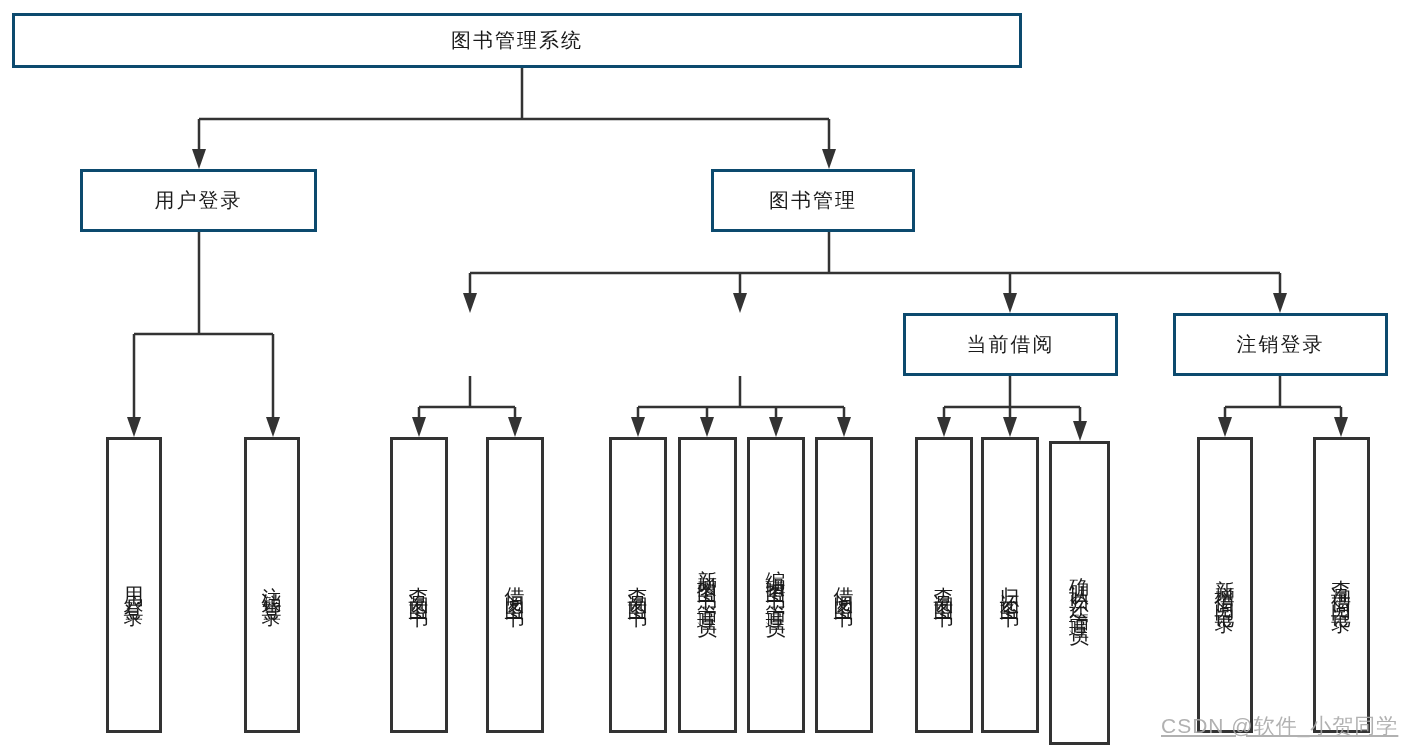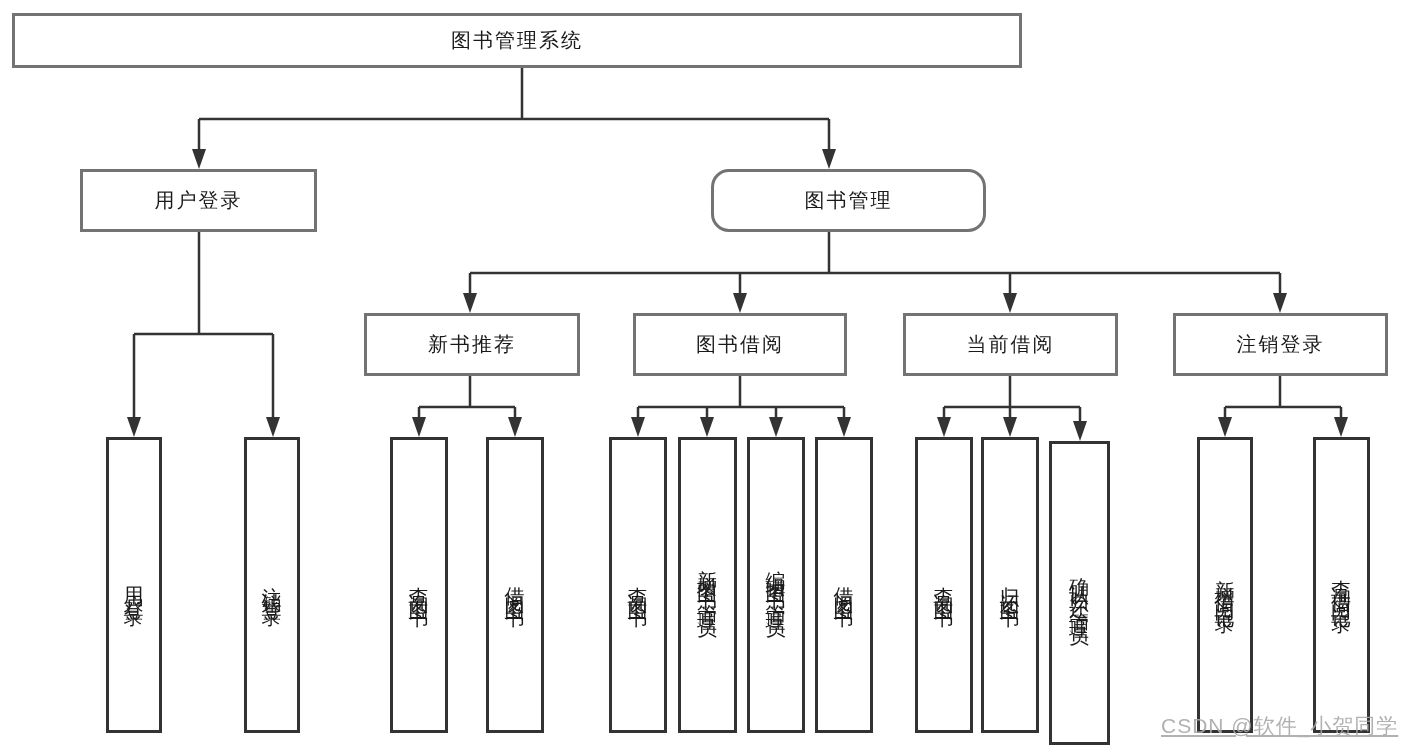--- a/index.html
+++ b/index.html
@@ -3,21 +3,21 @@
 <meta charset="utf-8">
 <style>
   html,body{margin:0;padding:0;background:#ffffff;}
   #stage{
     position:relative;width:1405px;height:747px;background:#ffffff;overflow:hidden;
     font-family:"Liberation Sans","DejaVu Sans",sans-serif;color:#1a1a1a;
   }
   #stage *{box-sizing:border-box;}
   svg.connectors{position:absolute;left:0;top:0;z-index:1;}
   .hbox{
-    position:absolute;z-index:2;background:#ffffff;border:3px solid #737373;
+    position:absolute;z-index:2;background:#ffffff;border:3px solid #0c4a6e;
     display:flex;align-items:center;justify-content:center;
     font-size:20px;letter-spacing:2px;white-space:nowrap;
   }
   .vbox{
     position:absolute;z-index:2;background:#ffffff;border:3px solid #333333;
     display:flex;align-items:center;justify-content:center;
   }
   .vbox .vtext{
     writing-mode:vertical-rl;text-orientation:mixed;
     font-size:20px;line-height:1;letter-spacing:7px;white-space:nowrap;
@@ -79,30 +79,24 @@
     </g>
   </svg>
 
   <div class="hbox" style="left:12px;top:13px;width:1010px;height:55px;">
     <span>图书管理系统</span>
   </div>
 
   <div class="hbox" style="left:80px;top:169px;width:237px;height:63px;">
     <span>用户登录</span>
   </div>
-  <div class="hbox" style="left:711px;top:169px;width:275px;height:63px;border-radius:18px;">
+  <div class="hbox" style="left:711px;top:169px;width:204px;height:63px;">
     <span>图书管理</span>
   </div>
 
-  <div class="hbox" style="left:364px;top:313px;width:216px;height:63px;">
-    <span>新书推荐</span>
-  </div>
-  <div class="hbox" style="left:633px;top:313px;width:214px;height:63px;">
-    <span>图书借阅</span>
-  </div>
   <div class="hbox" style="left:903px;top:313px;width:215px;height:63px;">
     <span>当前借阅</span>
   </div>
   <div class="hbox" style="left:1173px;top:313px;width:215px;height:63px;">
     <span>注销登录</span>
   </div>
 
   <div class="vbox" style="left:106px;top:437px;width:56px;height:296px;">
     <span class="vtext">用户登录</span>
   </div>

